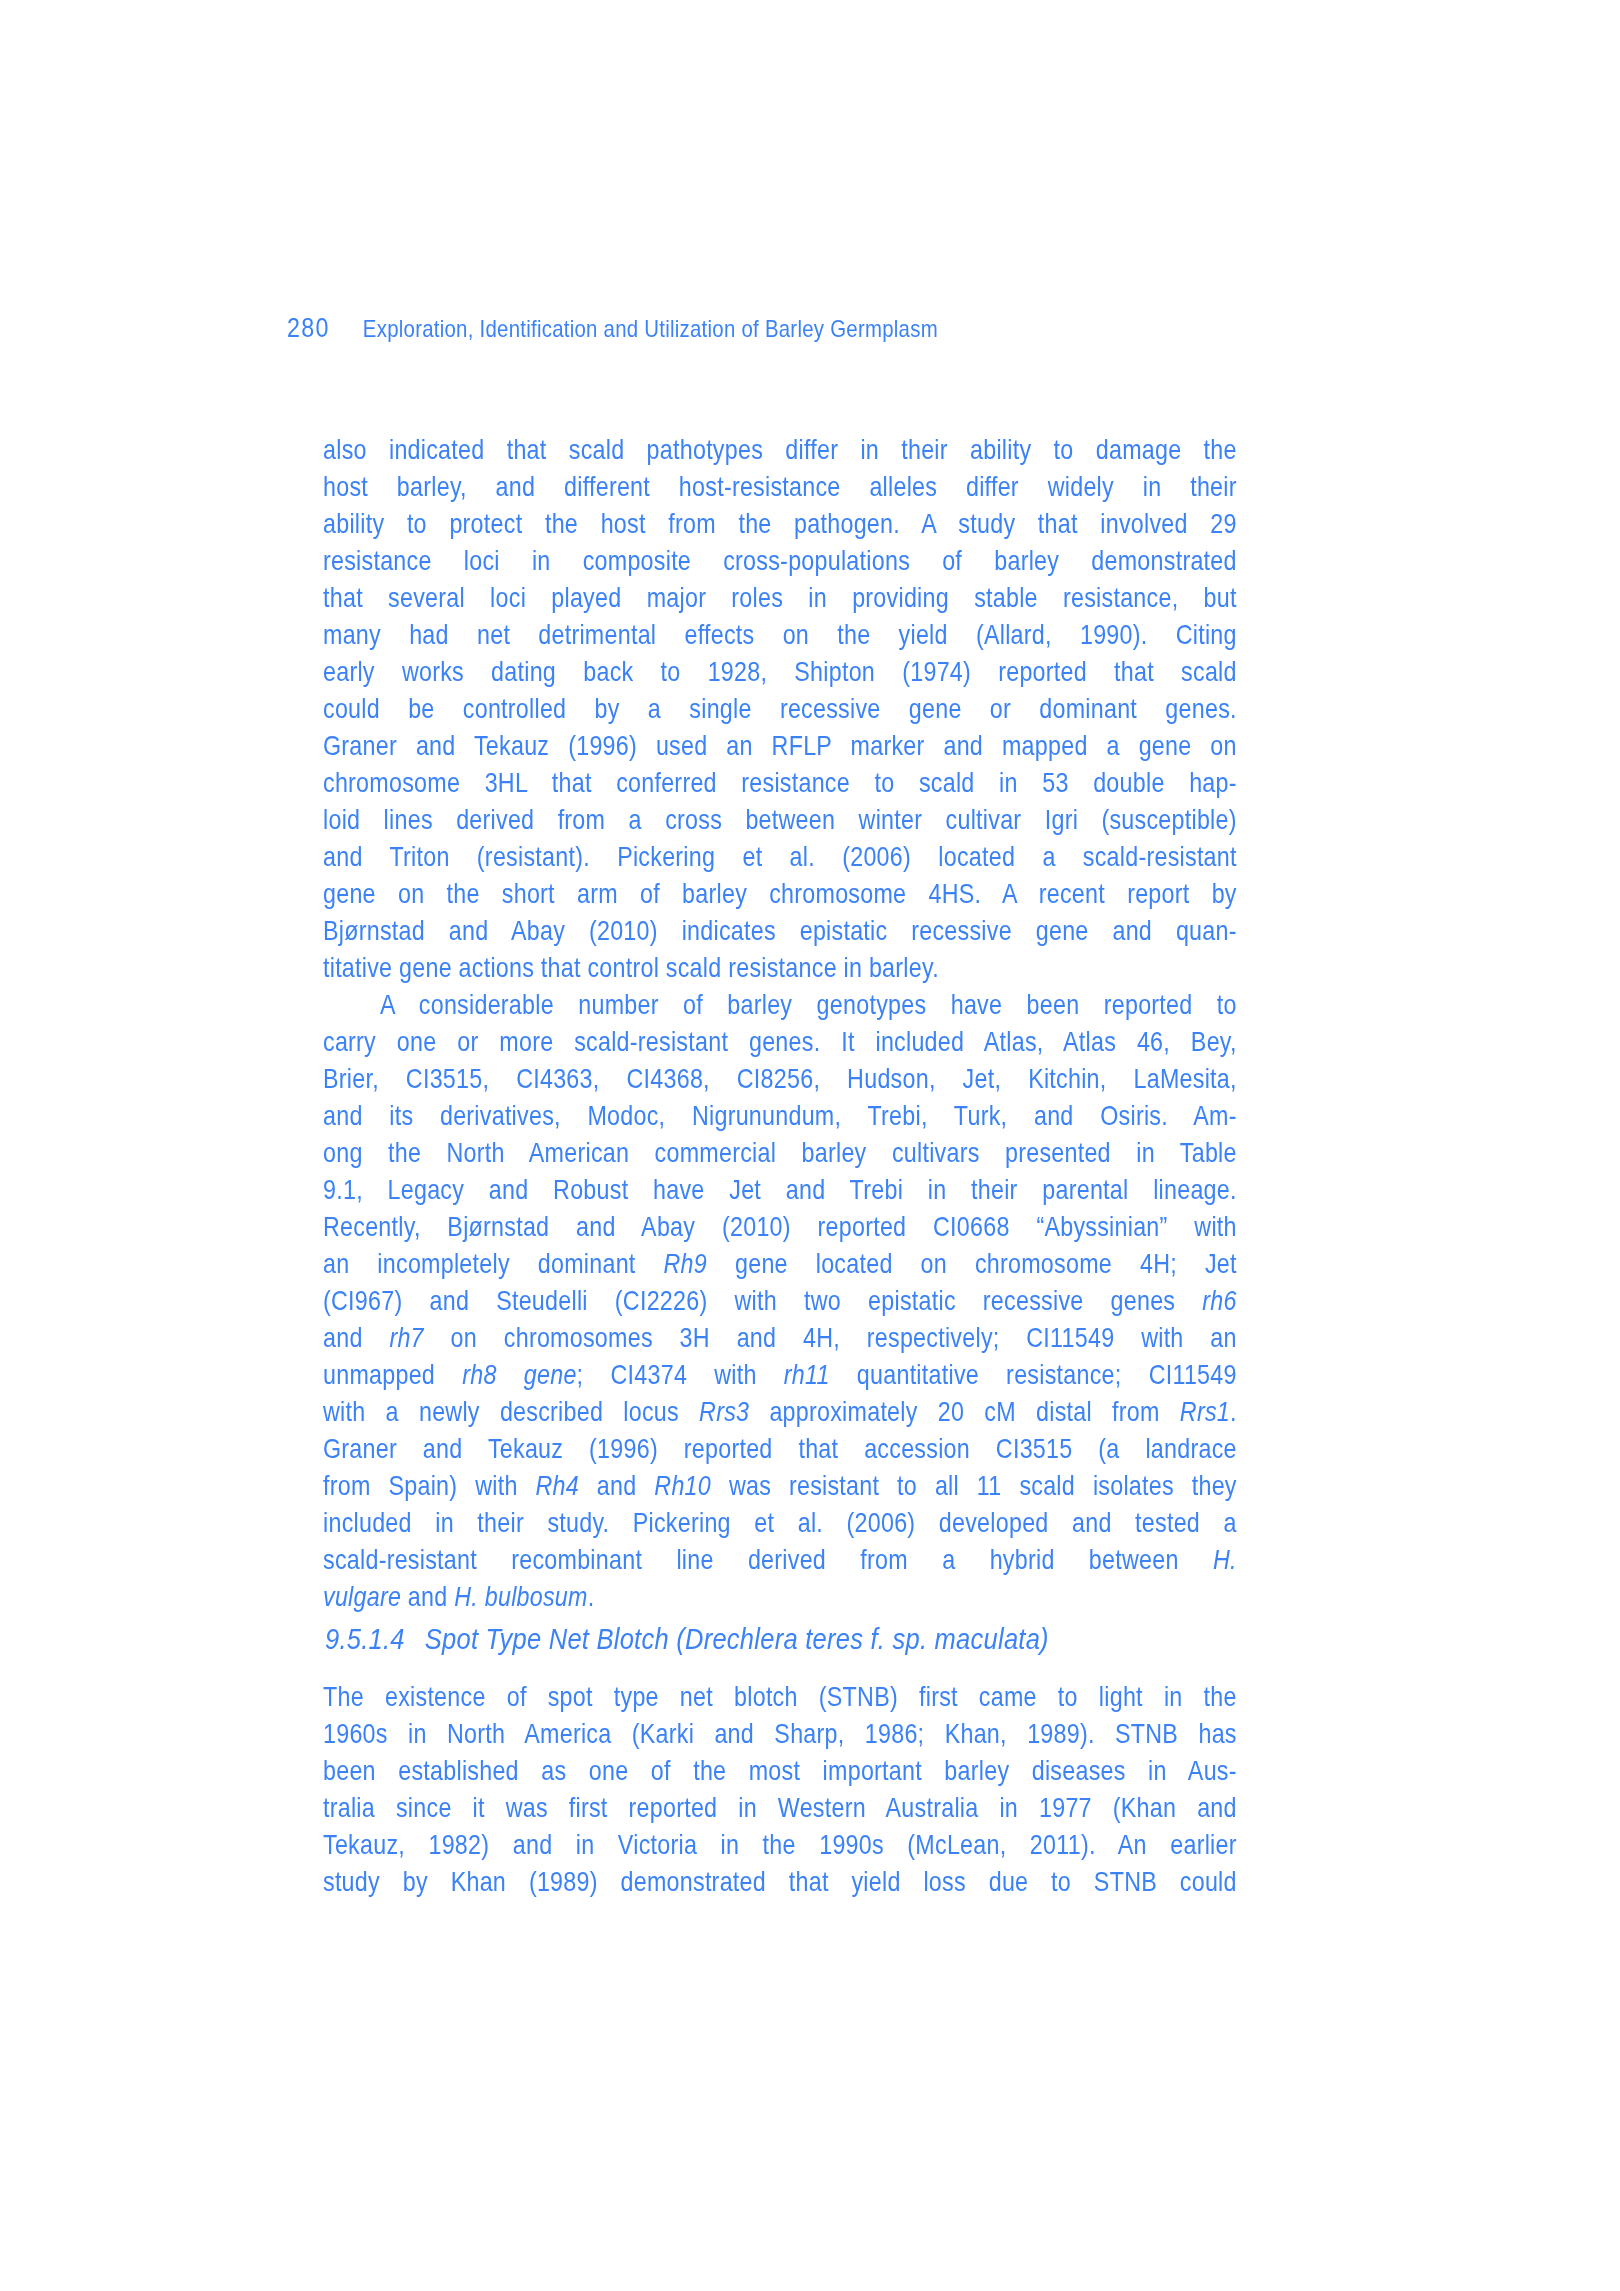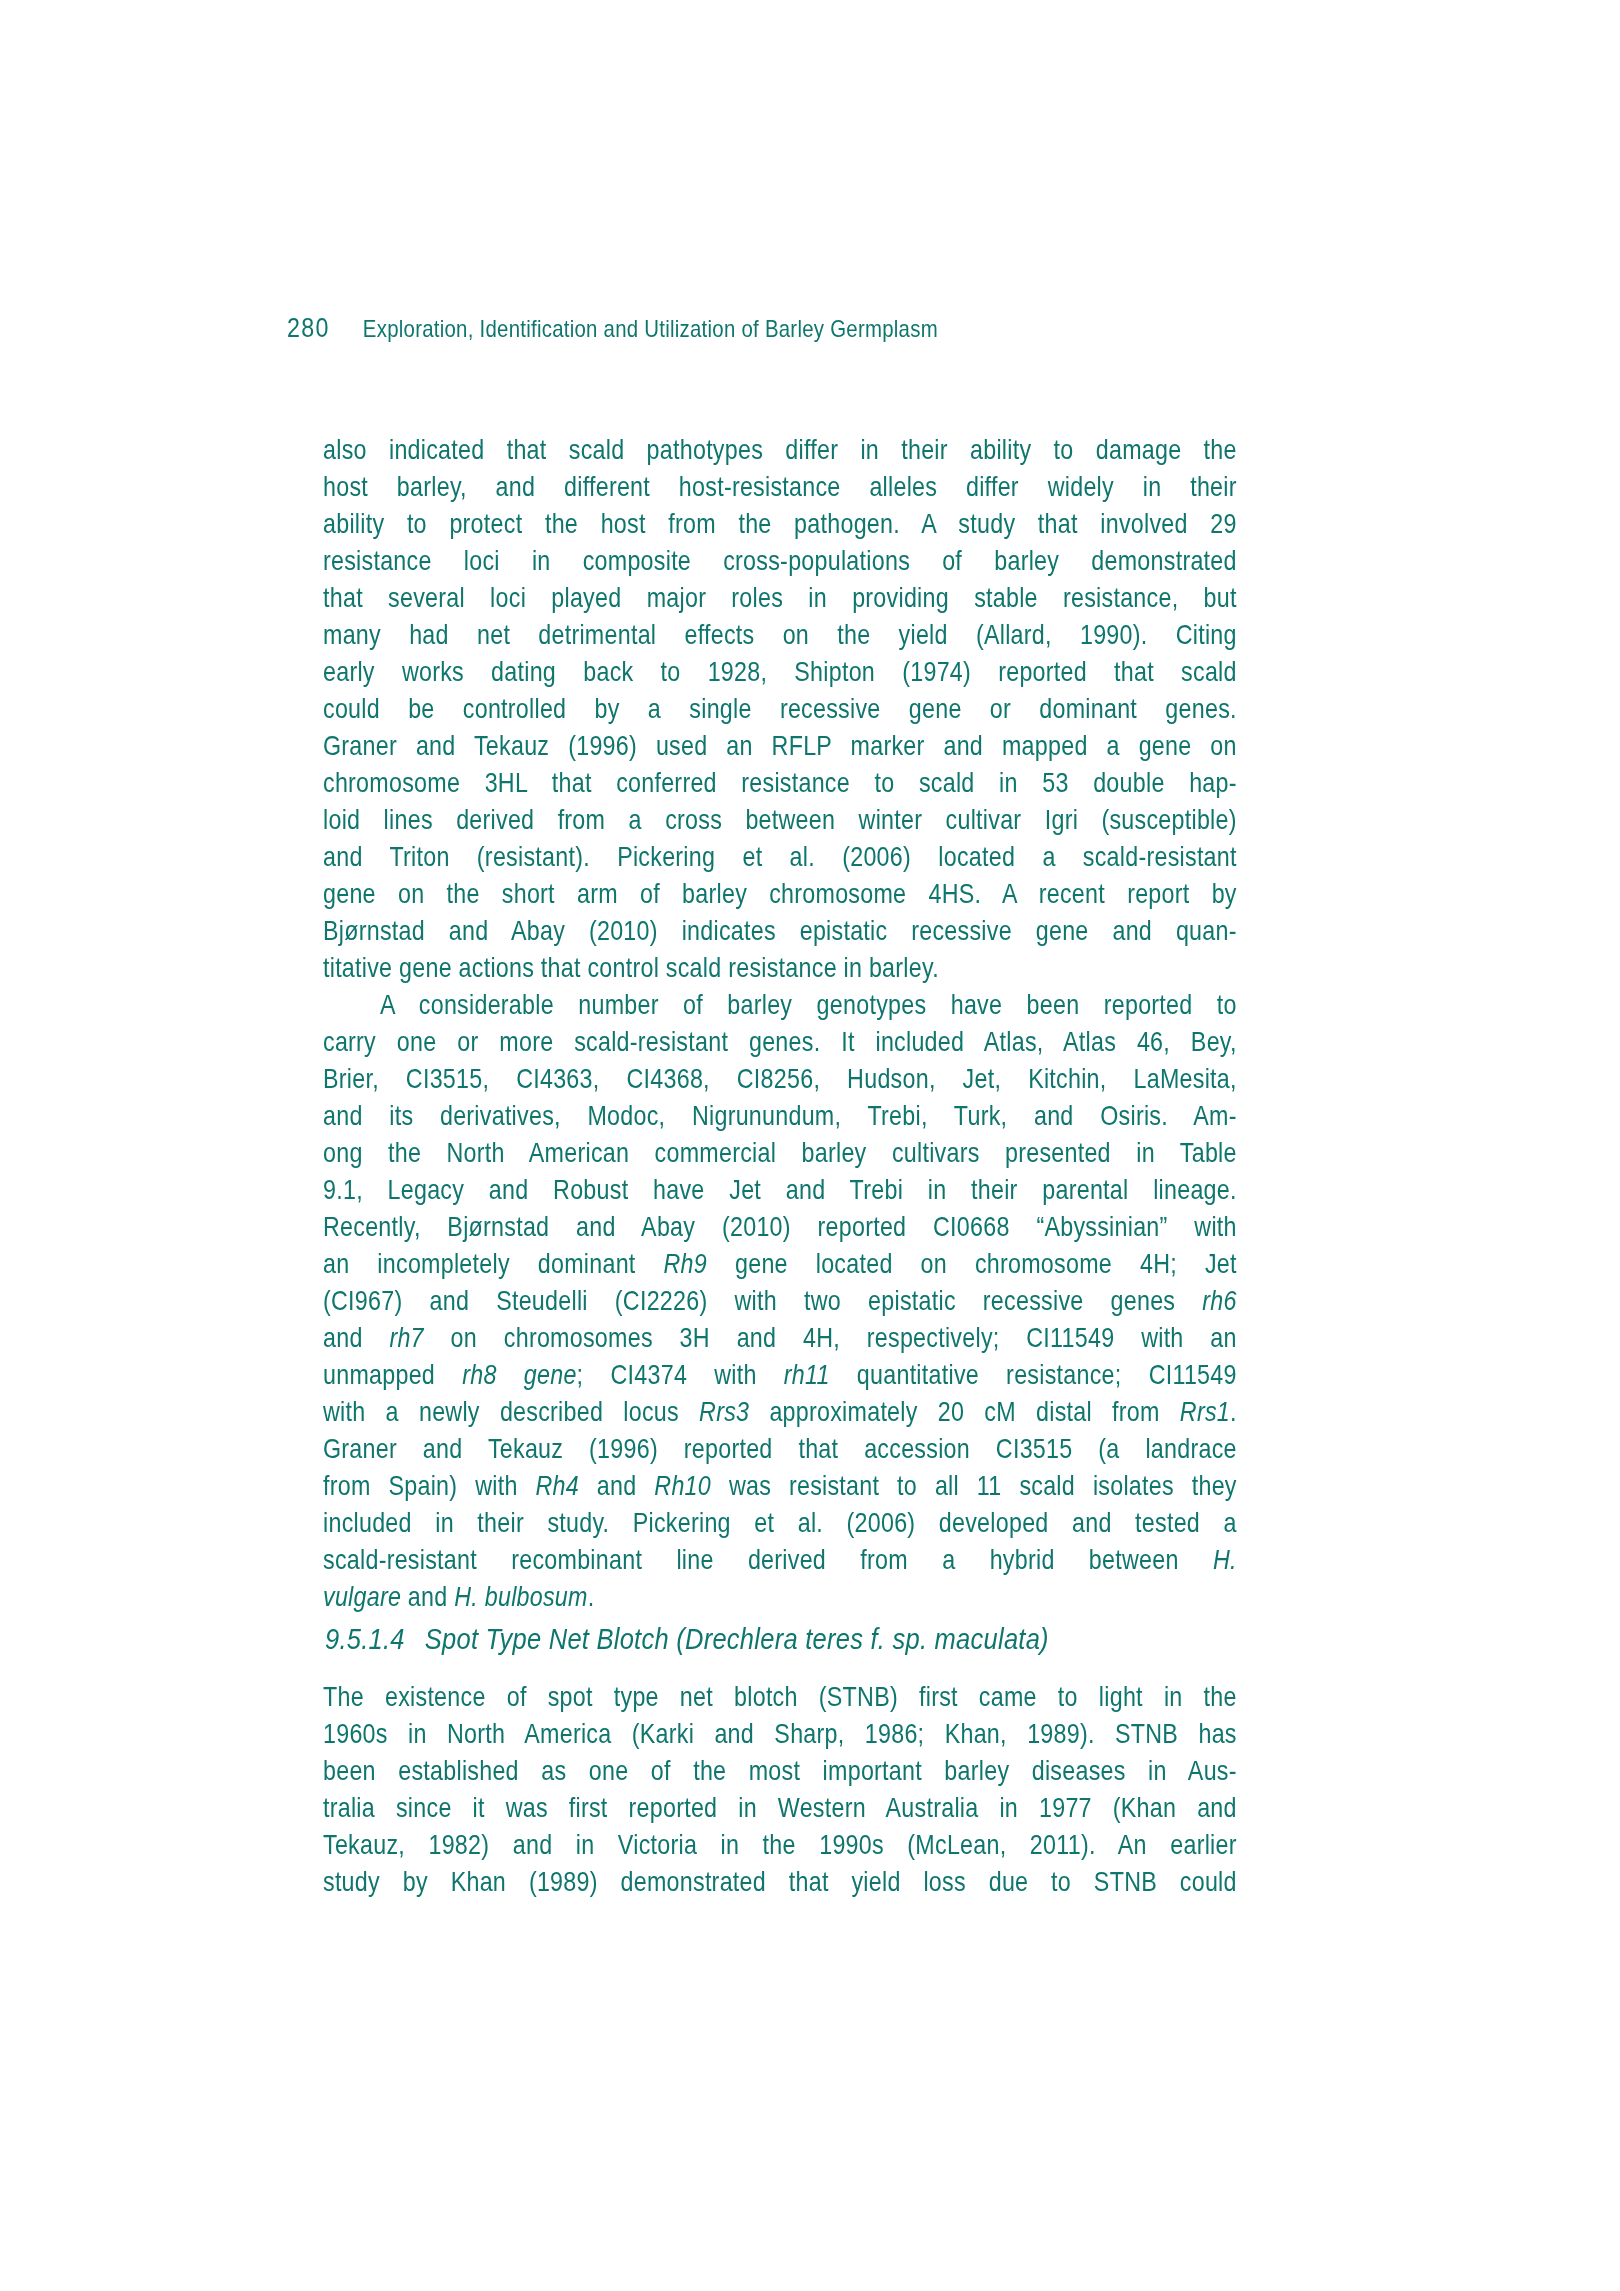--- a/index.html
+++ b/index.html
@@ -7,21 +7,21 @@
     padding: 0;
     background: #ffffff;
   }
   .page {
     position: relative;
     width: 1620px;
     height: 2292px;
     background: #ffffff;
     overflow: hidden;
     font-family: "Liberation Sans", sans-serif;
-    color: #0f766e;
+    color: #3b82f6;
   }
   
   .condensed {
     transform: scaleX(0.85);
     transform-origin: 0 0;
   }
   .running-header {
     position: absolute;
     left: 287px;
     top: 312px;

